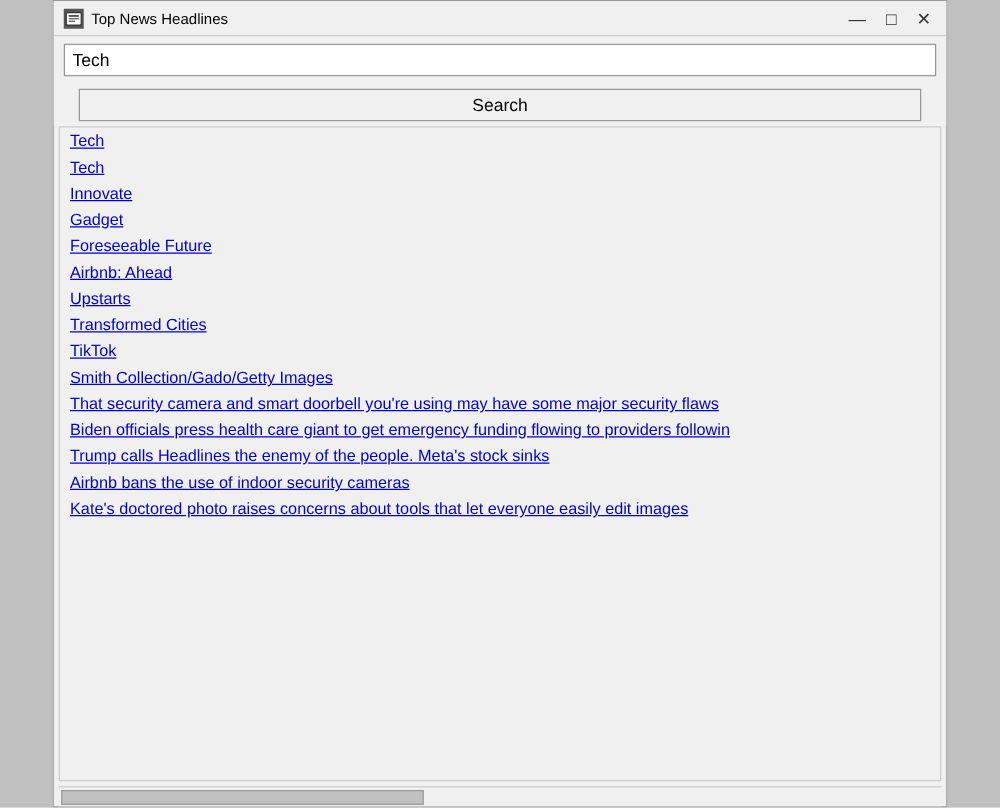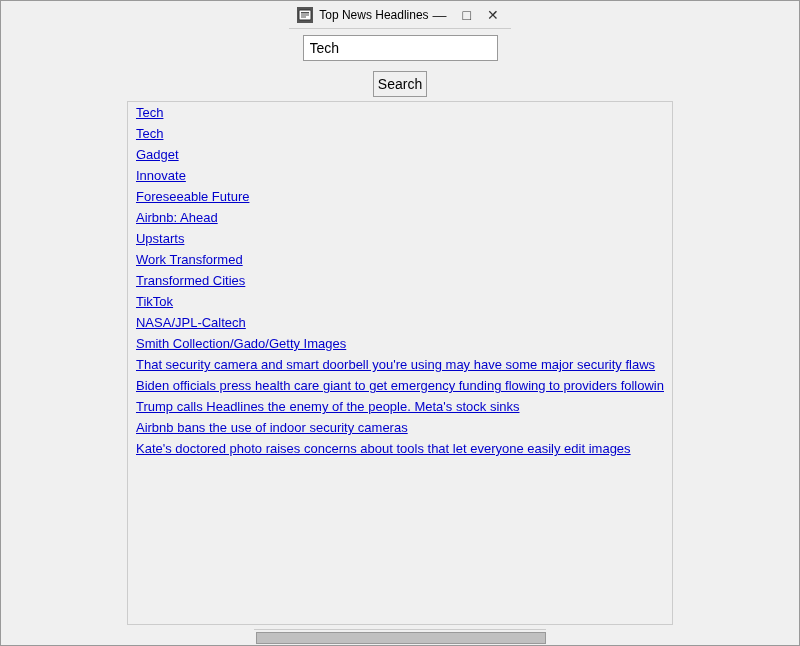--- a/index.html
+++ b/index.html
@@ -12,27 +12,26 @@
       font-family: 'Segoe UI', Tahoma, Geneva, Verdana, sans-serif;
       background: #c0c0c0;
       display: flex;
       justify-content: center;
       align-items: center;
       width: 800px;
       height: 646px;
     }
 
     .window {
-      width: 800px;
+      width: 716px;
       height: 646px;
       background: #f0f0f0;
       border: 1px solid #999;
       display: flex;
       flex-direction: column;
-      align-items: center;
     }
 
     .title-bar {
       background: #f0f0f0;
       border-bottom: 1px solid #ccc;
       padding: 4px 8px;
       display: flex;
       align-items: center;
       justify-content: space-between;
       height: 28px;
@@ -184,29 +183,27 @@
     <input class="search-input" type="text" value="Tech" style="">
   </div>
 
   <div class="search-button-container">
     <button class="search-button">Search</button>
   </div>
 
   <div class="list-container" id="news-list">
   <a class="list-item" href="#">Tech</a>
       <a class="list-item" href="#">Tech</a>
+      <a class="list-item" href="#">Innovate</a>
       <a class="list-item" href="#">Gadget</a>
-      <a class="list-item" href="#">Innovate</a>
       <a class="list-item" href="#">Foreseeable Future</a>
       <a class="list-item" href="#">Airbnb: Ahead</a>
       <a class="list-item" href="#">Upstarts</a>
-      <a class="list-item" href="#">Work Transformed</a>
       <a class="list-item" href="#">Transformed Cities</a>
       <a class="list-item" href="#">TikTok</a>
-      <a class="list-item" href="#">NASA/JPL-Caltech</a>
       <a class="list-item" href="#">Smith Collection/Gado/Getty Images</a>
       <a class="list-item" href="#">That security camera and smart doorbell you're using may have some major security flaws</a>
       <a class="list-item" href="#">Biden officials press health care giant to get emergency funding flowing to providers followin</a>
       <a class="list-item" href="#">Trump calls Headlines the enemy of the people. Meta's stock sinks</a>
       <a class="list-item" href="#">Airbnb bans the use of indoor security cameras</a>
       <a class="list-item" href="#">Kate's doctored photo raises concerns about tools that let everyone easily edit images</a>
     </div>
 
   <div class="bottom-scrollbar">
     <div class="h-scrollbar-thumb"></div>

